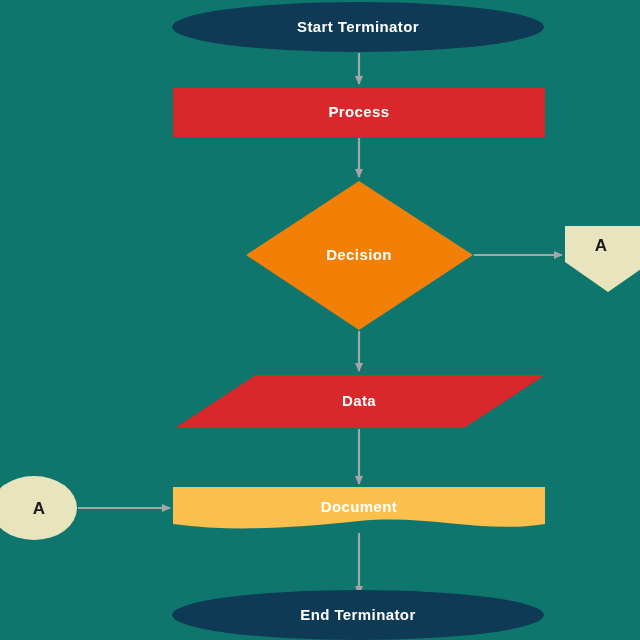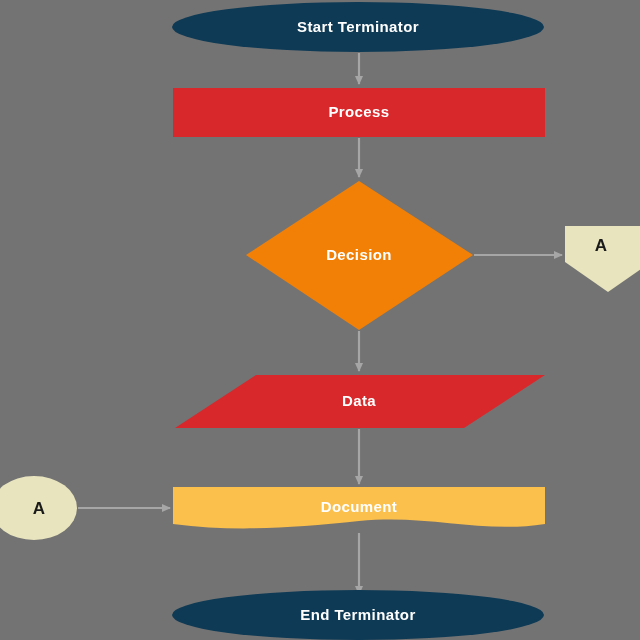--- a/index.html
+++ b/index.html
@@ -8,21 +8,21 @@
     padding: 0;
     background: #ffffff;
   }
   body {
     font-family: "Liberation Sans", sans-serif;
   }
   #canvas {
     position: relative;
     width: 640px;
     height: 640px;
-    background: #737373;
+    background: #0f766e;
     overflow: hidden;
   }
   #flow-svg {
     position: absolute;
     left: 0;
     top: 0;
     width: 640px;
     height: 640px;
   }
   .node-label {

